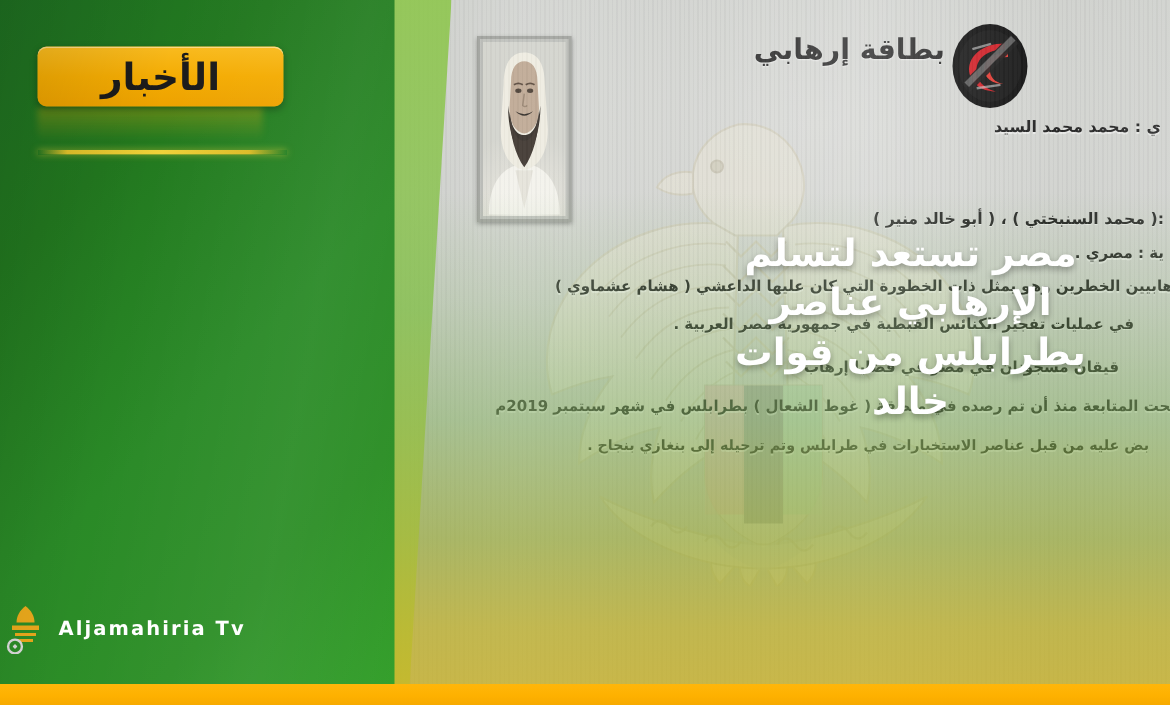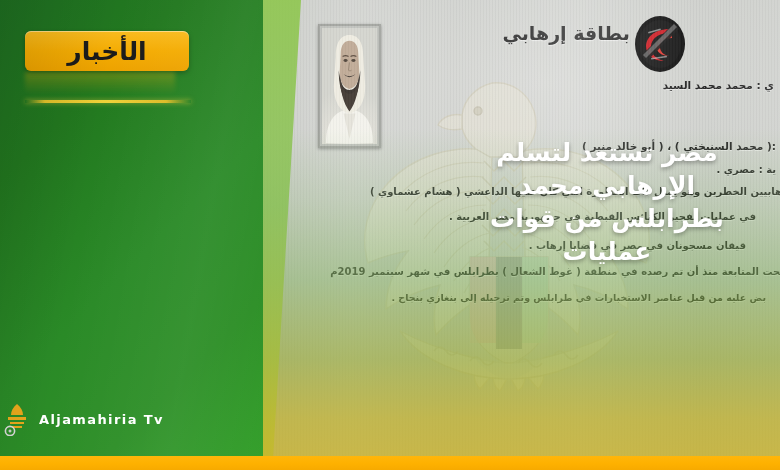--- a/index.html
+++ b/index.html
@@ -157,21 +157,21 @@
 
   
   #gold-rule{
     position:absolute;left:25px;top:100px;width:166px;height:3px;
     background:linear-gradient(90deg,rgba(214,176,30,0) 0%,#e2c22a 12%,#efd23a 50%,#dcbb26 85%,rgba(214,176,30,0) 100%);
     box-shadow:0 0 5px rgba(240,210,60,.55);
   }
 
   
   #headline{
-    position:absolute;right:8px;top:136px;width:330px;
+    position:absolute;right:8px;top:152px;width:330px;
     direction:rtl;text-align:center;
     color:#ffffff;
     font-family:"DejaVu Sans","Liberation Sans",sans-serif;
     font-size:25px;font-weight:700;line-height:1.32;
     text-shadow:0 2px 4px rgba(0,0,0,.32);
     pointer-events:none;
   }
   #headline .hl{display:block;white-space:nowrap;}
 
   
@@ -374,19 +374,19 @@
           </g>
           <path d="M6.6 29 h2.8 M8 27.6 v2.8" stroke="#d9d9d9" stroke-width="1.3"></path>
         </svg>
       </div>
       <span id="channel-name">Aljamahiria Tv</span>
     </div>
   </div>
 
   <div id="headline">
     <span class="hl">مصر تستعد لتسلم</span>
-    <span class="hl">الإرهابي محمد</span>
+    <span class="hl">الإرهابي عناصر</span>
     <span class="hl">بطرابلس من قوات</span>
-    <span class="hl">عمليات</span>
+    <span class="hl">خالد</span>
   </div>
 
   <div id="bottom-bar"></div>
 </div>
 
 </body></html>

